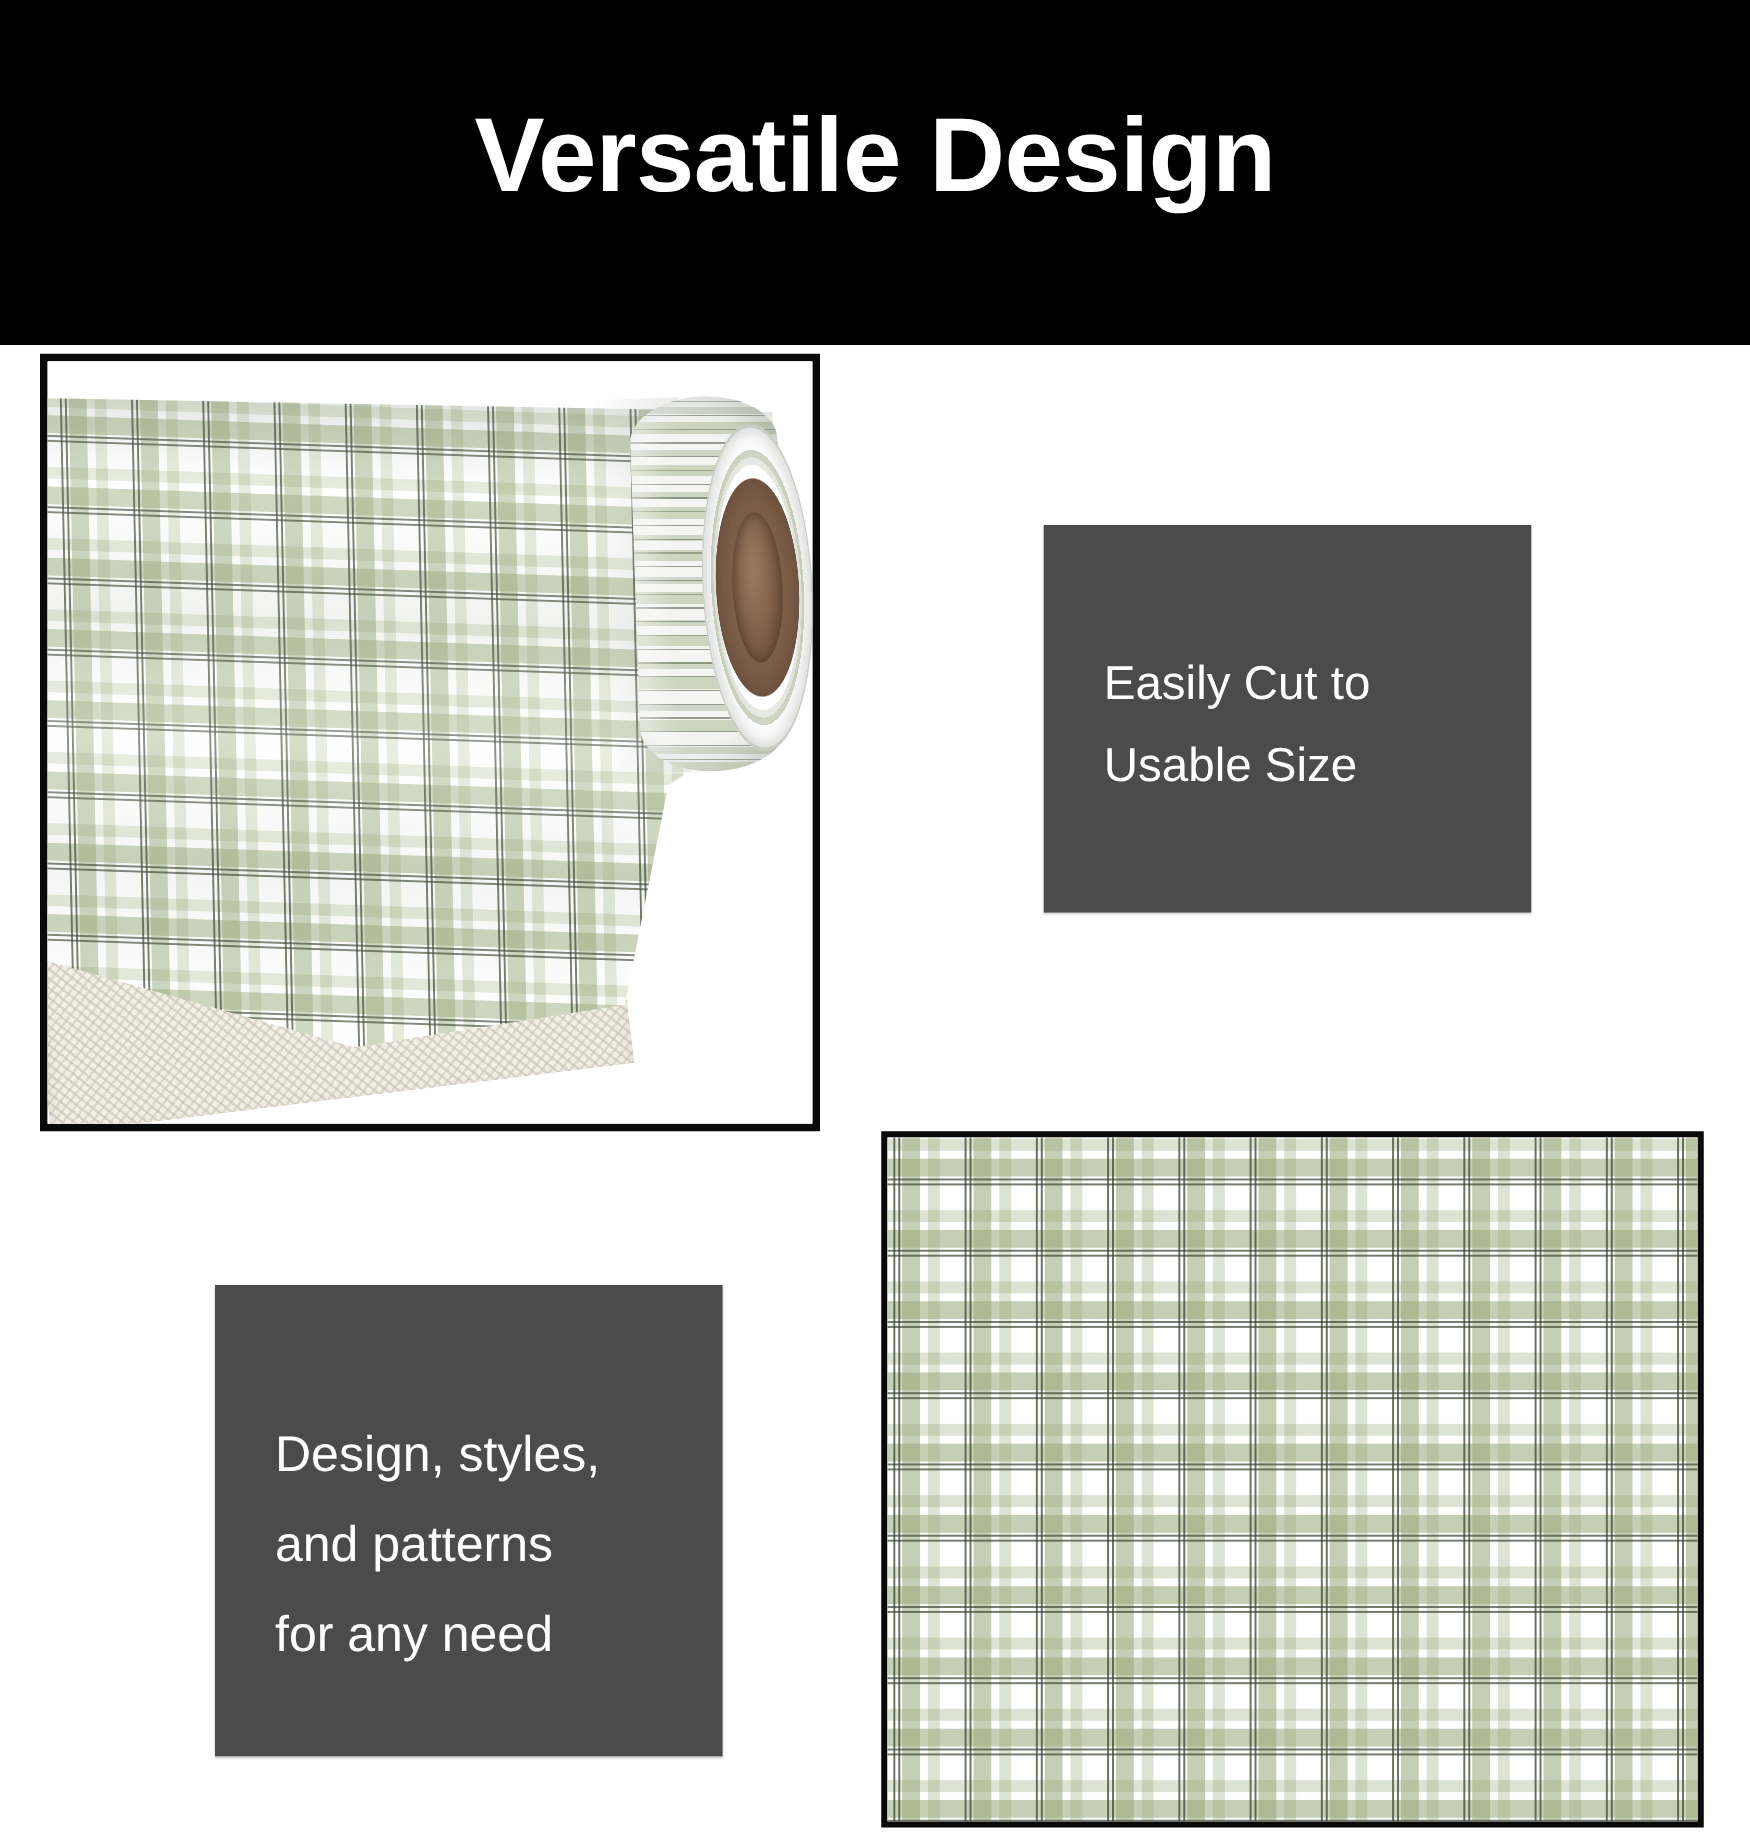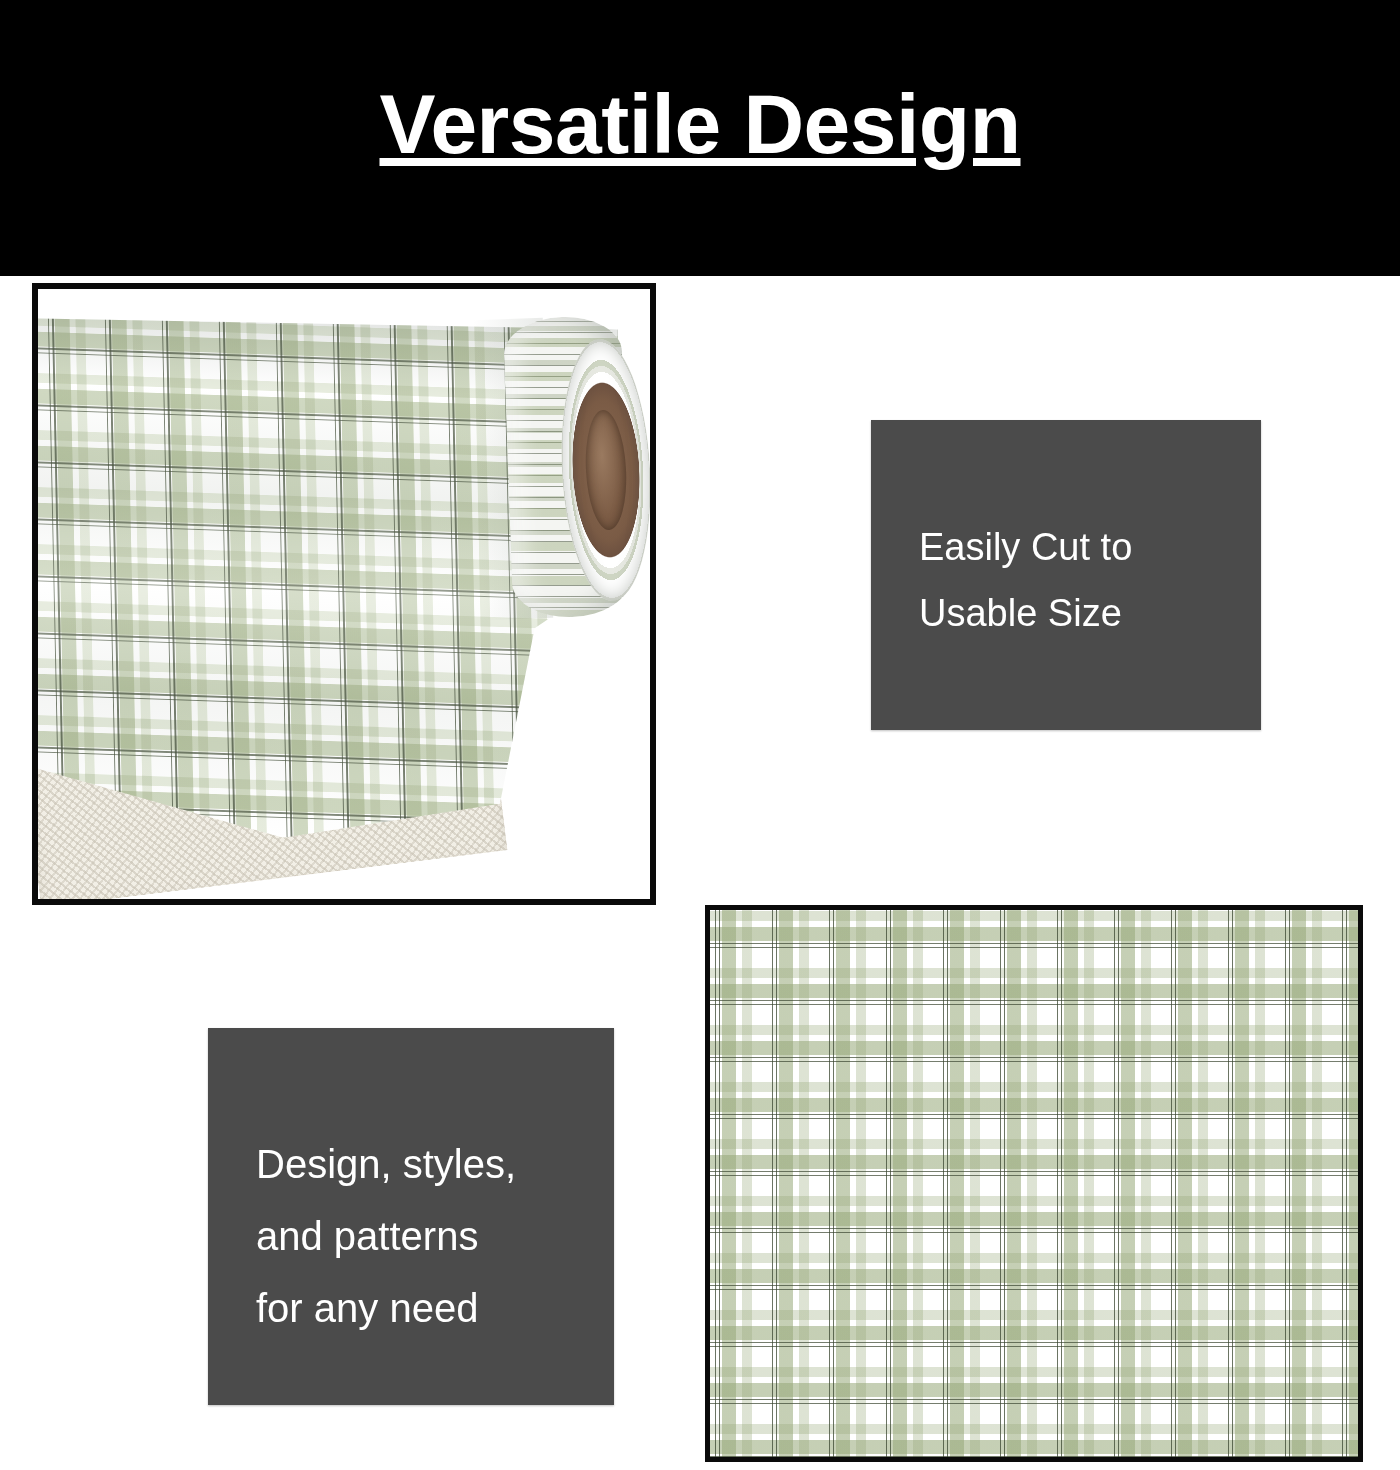--- a/index.html
+++ b/index.html
@@ -31,21 +31,20 @@
     top: 78px;
     width: 1400px;
     text-align: center;
     color: #ffffff;
     font-family: "Liberation Sans", sans-serif;
     font-weight: bold;
     font-size: 84px;
     line-height: 92px;
     letter-spacing: -0.5px;
     white-space: nowrap;
-    text-decoration: underline;
   }
 
   
   #product-photo-frame {
     position: absolute;
     left: 32px;
     top: 283px;
     width: 624px;
     height: 622px;
     border: 6px solid #0a0a0a;
@@ -203,21 +202,20 @@
     background: linear-gradient(90deg, rgba(255,255,255,0) 0%, rgba(130,140,128,0.18) 100%);
     transform: rotate(-2deg);
     pointer-events: none;
   }
 
   
   .callout-box {
     position: absolute;
     background: #4b4b4b;
     box-shadow: 0 1px 2px rgba(0,0,0,0.25);
-    margin-left: 36px;
   }
   #callout-cut {
     left: 835px;
     top: 420px;
     width: 390px;
     height: 310px;
   }
   #callout-colors {
     left: 172px;
     top: 1028px;

